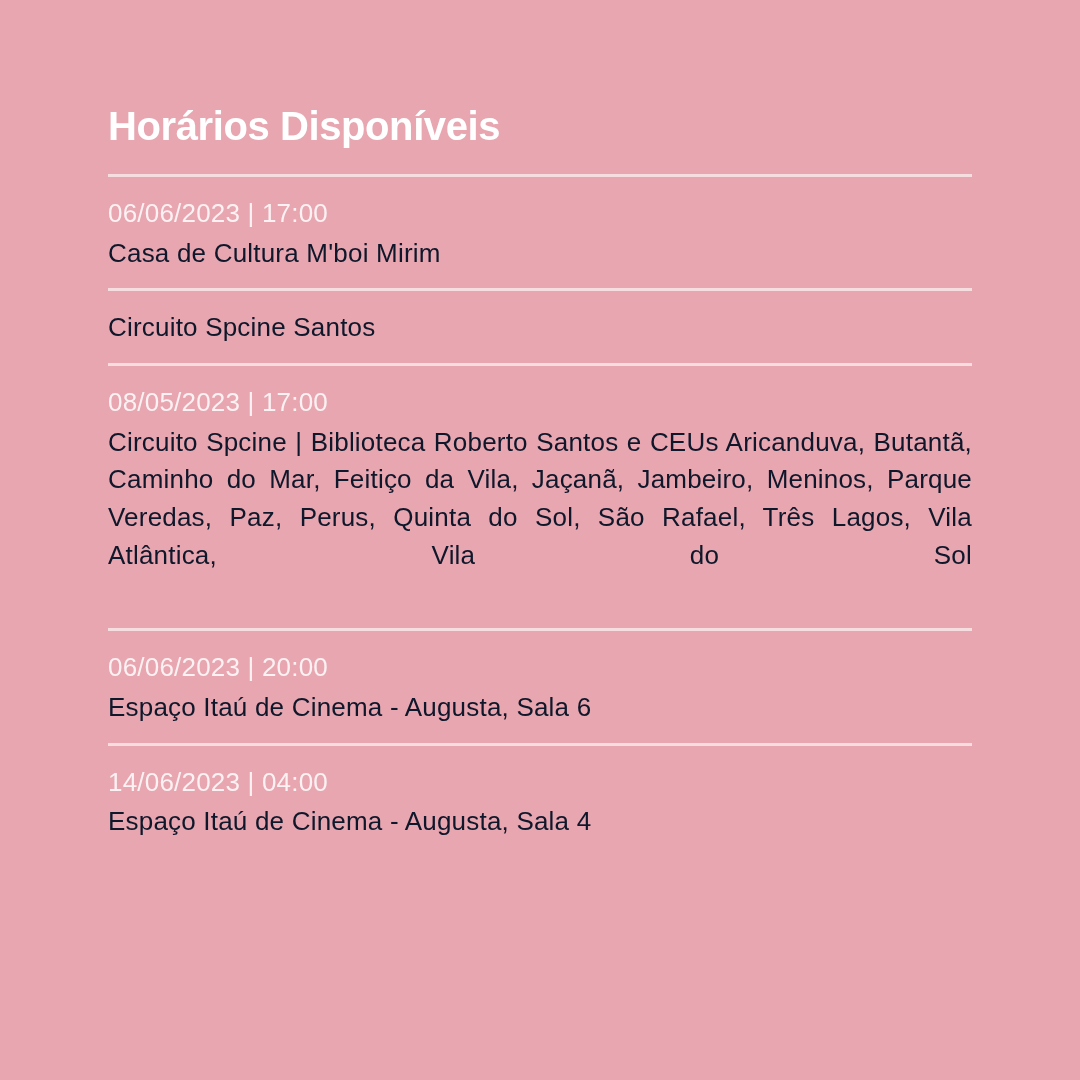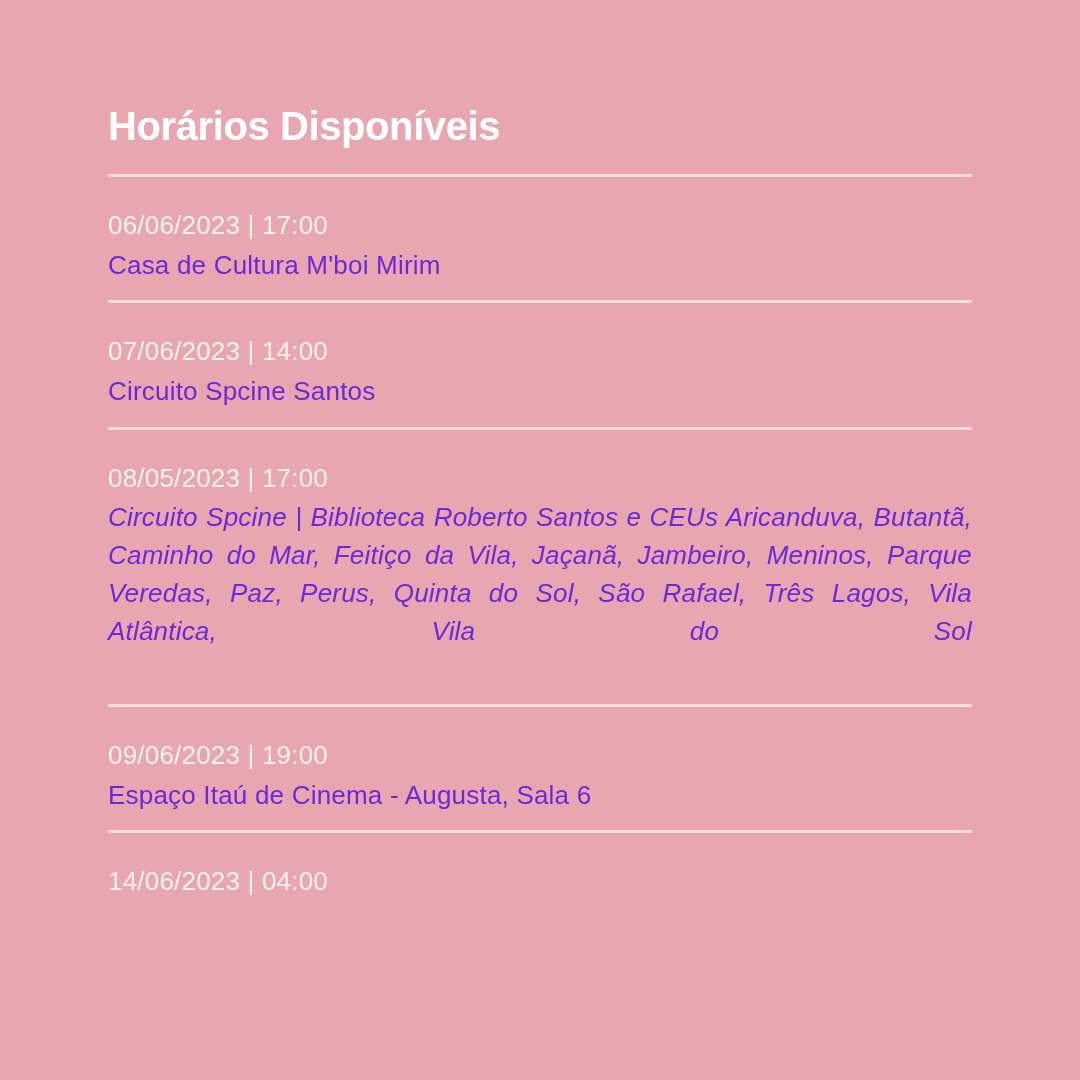--- a/index.html
+++ b/index.html
@@ -33,42 +33,40 @@
   }
   .divider {
     height: 3px;
     background: #f7dfe2;
     width: 864px;
     opacity: 0.95;
   }
   .entry {
     padding: 18px 0 16px 0;
     width: 864px;
-    margin-top: 12px;
   }
   .entry .when {
     color: #fdf2f3;
     font-size: 26px;
     font-weight: 500;
     letter-spacing: 0.2px;
     line-height: 1.45;
     margin-bottom: 2px;
   }
   .entry .where {
-    color: #6d28d9;
+    color: #0f172a;
     font-size: 26px;
     font-weight: 400;
     letter-spacing: 0.2px;
     line-height: 1.45;
     text-align: justify;
     text-justify: inter-word;
   }
   .entry.multiline .where {
     text-align: justify;
-    font-style: italic;
   }
   .entry.multiline .where::after {
     content: "";
     display: inline-block;
     width: 100%;
   }
 </style>
 </head>
 <body>
 
@@ -79,37 +77,37 @@
   <div class="divider"></div>
 
   <div class="entry">
     <div class="when">06/06/2023 | 17:00</div>
     <div class="where">Casa de Cultura M'boi Mirim</div>
   </div>
 
   <div class="divider"></div>
 
   <div class="entry">
-    <div class="when">07/06/2023 | 14:00</div>
     <div class="where">Circuito Spcine Santos</div>
   </div>
 
   <div class="divider"></div>
 
   <div class="entry multiline">
     <div class="when">08/05/2023 | 17:00</div>
     <div class="where">Circuito Spcine | Biblioteca Roberto Santos e CEUs Aricanduva, Butantã, Caminho do Mar, Feitiço da Vila, Jaçanã, Jambeiro, Meninos, Parque Veredas, Paz, Perus, Quinta do Sol, São Rafael, Três Lagos, Vila Atlântica, Vila do Sol</div>
   </div>
 
   <div class="divider"></div>
 
   <div class="entry">
-    <div class="when">09/06/2023 | 19:00</div>
+    <div class="when">06/06/2023 | 20:00</div>
     <div class="where">Espaço Itaú de Cinema - Augusta, Sala 6</div>
   </div>
 
   <div class="divider"></div>
 
   <div class="entry">
     <div class="when">14/06/2023 | 04:00</div>
+    <div class="where">Espaço Itaú de Cinema - Augusta, Sala 4</div>
   </div>
 
 </div>
 
 </body></html>

